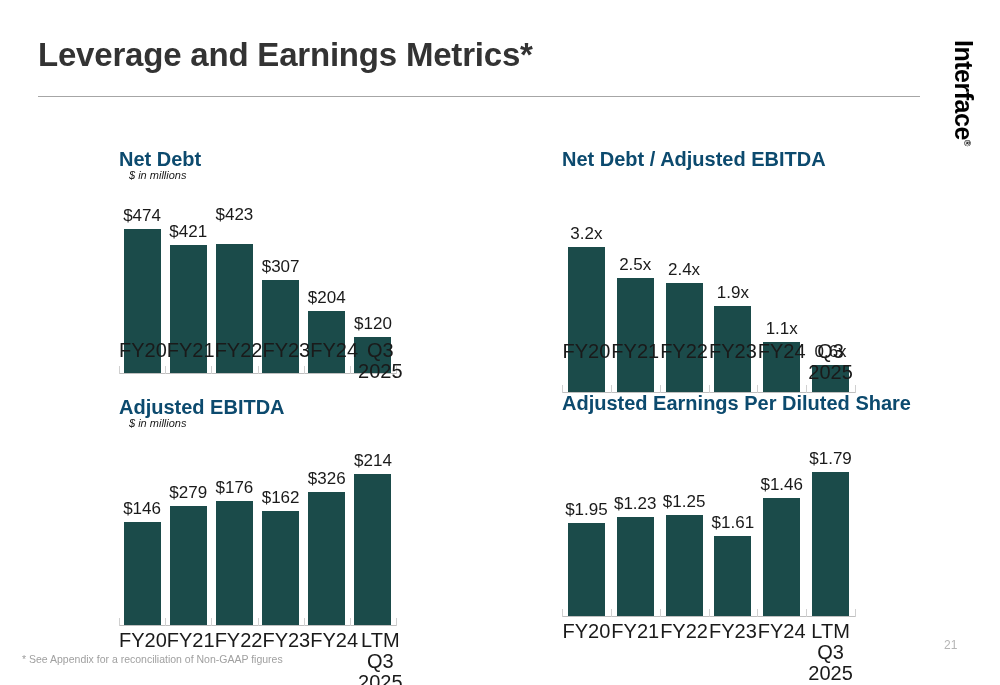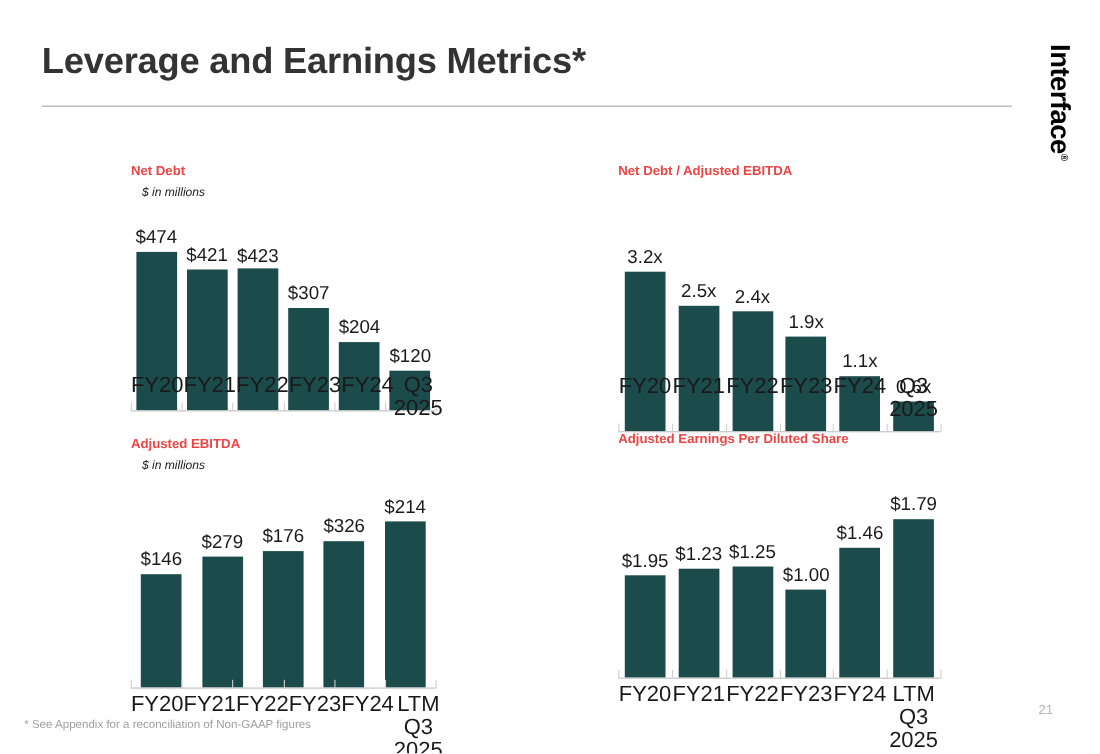--- a/index.html
+++ b/index.html
@@ -65,23 +65,23 @@
   }
 
   
   .chart {
     position: absolute;
   }
   .chart-title {
     position: absolute;
     left: 0;
     top: 0;
-    font-size: 12px;
+    font-size: 20px;
     font-weight: bold;
-    color: #ef4444;
+    color: #0c4a6e;
     white-space: nowrap;
   }
   .chart-subtitle {
     position: absolute;
     left: 10px;
     top: 21px;
     font-size: 11px;
     font-style: italic;
     color: #1a1a1a;
     white-space: nowrap;
@@ -189,21 +189,21 @@
             <div class="bar-slot">
               <div class="bar" style="height: 144.023px; background: rgb(27, 75, 74);"></div>
               <div class="bar-label" style="bottom: 147.023px;">$474</div>
             </div>
             <div class="bar-slot">
               <div class="bar" style="height: 127.919px; background: rgb(27, 75, 74);"></div>
               <div class="bar-label" style="bottom: 130.919px;">$421</div>
             </div>
             <div class="bar-slot">
               <div class="bar" style="height: 128.527px; background: rgb(27, 75, 74);"></div>
-              <div class="bar-label" style="bottom: 130px;">$423</div>
+              <div class="bar-label" style="bottom: 148px;">$423</div>
             </div>
             <div class="bar-slot">
               <div class="bar" style="height: 93.2808px; background: rgb(27, 75, 74);"></div>
               <div class="bar-label" style="bottom: 96.2808px;">$307</div>
             </div>
             <div class="bar-slot">
               <div class="bar" style="height: 61.9846px; background: rgb(27, 75, 74);"></div>
               <div class="bar-label" style="bottom: 64.9846px;">$204</div>
             </div>
             <div class="bar-slot">
@@ -287,20 +287,24 @@
             </div>
             <div class="bar-slot">
               <div class="bar" style="height: 119.035px; background: rgb(27, 75, 74);"></div>
               <div class="bar-label" style="bottom: 122.035px;">$279</div>
             </div>
             <div class="bar-slot">
               <div class="bar" style="height: 123.965px; background: rgb(27, 75, 74);"></div>
               <div class="bar-label" style="bottom: 126.965px;">$176</div>
             </div>
             <div class="bar-slot">
+              <div class="bar" style="height: 114.104px; background: rgb(27, 75, 74);"></div>
+              <div class="bar-label" style="bottom: 117.104px;">$162</div>
+            </div>
+            <div class="bar-slot">
               <div class="bar" style="height: 133.122px; background: rgb(27, 75, 74);"></div>
               <div class="bar-label" style="bottom: 136.122px;">$326</div>
             </div>
             <div class="bar-slot">
               <div class="bar" style="height: 150.73px; background: rgb(27, 75, 74);"></div>
               <div class="bar-label" style="bottom: 153.73px;">$214</div>
             </div>
           </div>
           <div class="axis-line"></div>
           <div class="tick" style="left: 0px;"></div>
@@ -331,21 +335,21 @@
             <div class="bar-slot">
               <div class="bar" style="height: 99.0308px; background: rgb(27, 75, 74);"></div>
               <div class="bar-label" style="bottom: 102.031px;">$1.23</div>
             </div>
             <div class="bar-slot">
               <div class="bar" style="height: 100.641px; background: rgb(27, 75, 74);"></div>
               <div class="bar-label" style="bottom: 103.641px; margin-top: 23px;">$1.25</div>
             </div>
             <div class="bar-slot">
               <div class="bar" style="height: 80.5128px; background: rgb(27, 75, 74);"></div>
-              <div class="bar-label" style="bottom: 83.5128px;">$1.00</div>
+              <div class="bar-label" style="bottom: 83.5128px;">$1.61</div>
             </div>
             <div class="bar-slot">
               <div class="bar" style="height: 117.549px; background: rgb(27, 75, 74);"></div>
               <div class="bar-label" style="bottom: 120.549px;">$1.46</div>
             </div>
             <div class="bar-slot">
               <div class="bar" style="height: 144.118px; background: rgb(27, 75, 74);"></div>
               <div class="bar-label" style="bottom: 147.118px;">$1.79</div>
             </div>
           </div>

